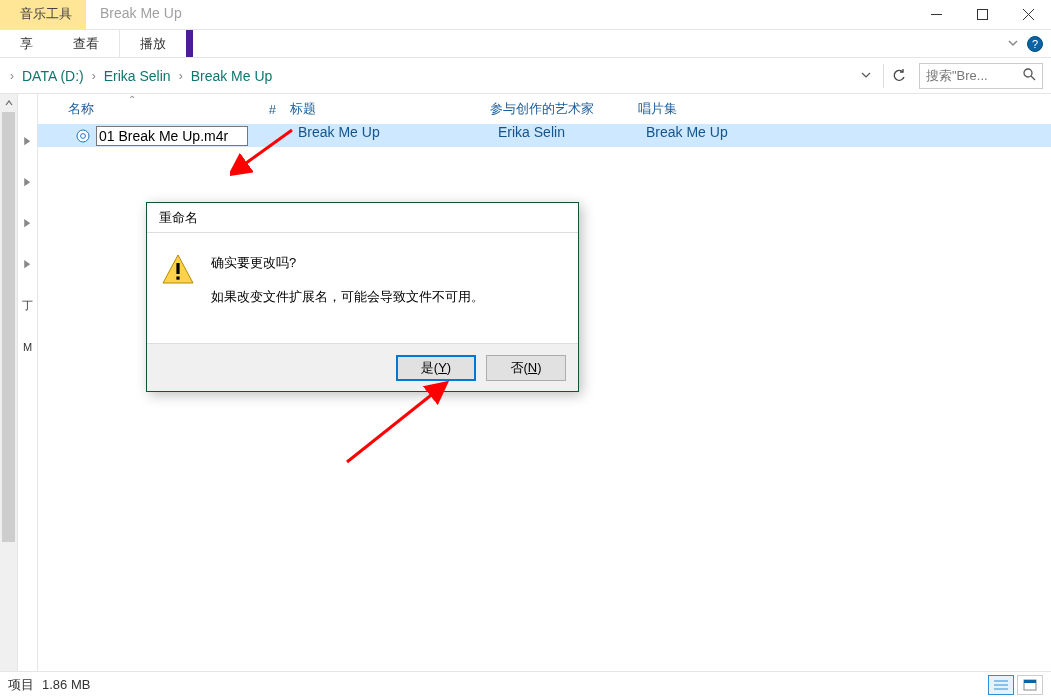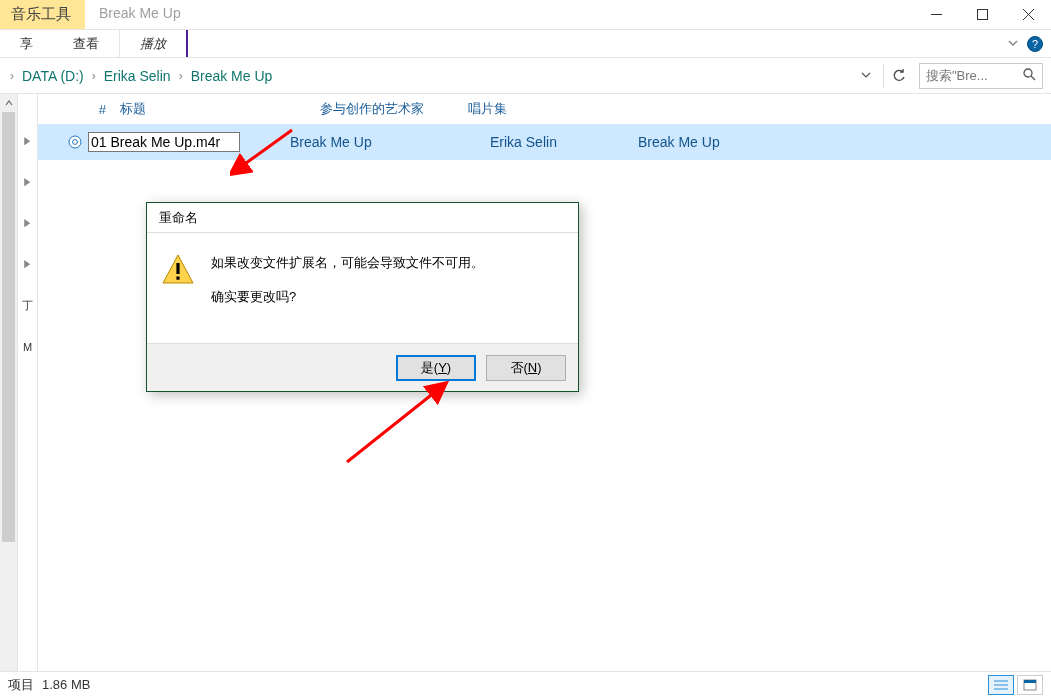--- a/index.html
+++ b/index.html
@@ -1,29 +1,29 @@
 <!DOCTYPE html>
 <html><head>
 <meta charset="utf-8">
 <style>
   * { box-sizing: border-box; margin: 0; padding: 0; font-family: "Microsoft YaHei", "Segoe UI", sans-serif; }
   body { width: 1051px; height: 697px; background: #fff; position: relative; overflow: hidden; font-size: 13px; color: #000; }
 
   
   .titlebar { height: 30px; display: flex; align-items: stretch; border-bottom: 1px solid #e5e5e5; }
-  .tool-tab { background: #ffe696; padding: 5px 14px 0 11px; font-size: 15px; color: #444; }
+  .tool-tab { background: #ffe696; padding: 5px 14px 0 20px; font-size: 13px; color: #444; }
   .title-text { flex: 1; padding: 5px 0 0 14px; color: #a0a0a0; font-size: 14px; }
   .win-controls { display: flex; }
   .win-btn { width: 46px; display: flex; align-items: center; justify-content: center; color: #555; }
   .win-btn svg { width: 11px; height: 11px; }
 
   
   .ribbon { height: 28px; display: flex; align-items: center; border-bottom: 1px solid #e5e5e5; position: relative; }
   .ribbon-tab { padding: 0 20px; font-size: 13px; color: #333; line-height: 27px; }
-  .ribbon-tab.sep { border-left: 1px solid #e5e5e5; border-right: 2px solid #4c1d95; font-style: italic; }
+  .ribbon-tab.sep { border-left: 1px solid #e5e5e5; border-right: 7px solid #4c1d95; }
   .ribbon-right { position: absolute; right: 8px; top: 0; height: 28px; display: flex; align-items: center; gap: 8px; }
   .chev-down { color: #888; }
   .help-icon { width: 16px; height: 16px; border-radius: 50%; background: #0a64a4; color: #fff; font-size: 11px; display: flex; align-items: center; justify-content: center; border:1px solid #004d80;}
 
   
   .addr-row { height: 36px; display: flex; align-items: center; padding: 0 8px 0 0; border-bottom: 1px solid #e5e5e5; }
   .crumb-sep { padding: 0 6px; color: #888; font-size: 12px;}
   .crumb { font-size: 14px; color: #0f766e; padding: 0 2px;}
   .crumbs { display:flex; align-items:center; flex:1; padding-left: 4px;}
   .addr-drop { color:#666; padding: 0 8px;}
@@ -45,21 +45,21 @@
   .cols { height: 30px; display:flex; align-items:center; font-size: 13px; color:#1a5d99; padding-left: 30px;}
   .col { position:relative;}
   .col.name { width: 170px; }
   .col.num  { width: 52px; text-align:right; padding-right: 14px;}
   .col.title{ width: 200px;}
   .col.artist{ width: 148px;}
   .col.album { width: 160px;}
   .sort-arrow { position:absolute; top:-6px; left: 60px; color:#888; font-size:10px;}
 
   
-  .file-row { height: 36px; background:#cde8ff; display:flex; align-items:center; color:#15548a; font-size:14px; padding-left: 30px;}
+  .file-row { height: 23px; background:#cde8ff; display:flex; color:#15548a; font-size:14px; padding-left: 38px;}
   .file-icon { width:16px; height:16px; margin-right: 6px; display:inline-flex; align-items:center; justify-content:center;}
   .rename-input { height: 20px; border:1px solid #777; background:#fff; font-size:14px; padding: 0 2px; width: 152px; color:#000; font-family: inherit;}
   .cell { }
   .cell.num  { width: 52px;}
   .cell.title{ width: 200px;}
   .cell.artist{ width: 148px;}
   .cell.album { width: 160px;}
   .cell.namewrap { width: 170px; display:flex; align-items:center;}
 
   
@@ -167,20 +167,24 @@
     <span class="caret">▶</span>
     <span class="caret">▶</span>
     <span class="caret">▶</span>
     <span class="caret">▶</span>
     <span style="color:#333;">丁</span>
     <span style="color:#333;">M</span>
   </div>
 
   <div class="file-area">
     <div class="cols">
+      <div class="col name">
+        <span>名称</span>
+        <span class="sort-arrow">⌃</span>
+      </div>
       <div class="col num">#</div>
       <div class="col title">标题</div>
       <div class="col artist">参与创作的艺术家</div>
       <div class="col album">唱片集</div>
     </div>
 
     <div class="file-row">
       <div class="cell namewrap">
         <span class="file-icon">
           <svg width="14" height="14" viewBox="0 0 14 14">
@@ -198,22 +202,22 @@
 
     <div class="dialog" style="left:108px; top:108px;">
       <div class="dlg-title">重命名</div>
       <div class="dlg-body">
         <svg class="warn-icon" viewBox="0 0 34 34">
           <polygon points="17,2 32,30 2,30" fill="#ffd24c" stroke="#b58a00" stroke-width="1"></polygon>
           <rect x="15.4" y="10" width="3.2" height="11" fill="#000"></rect>
           <rect x="15.4" y="23.5" width="3.2" height="3.2" fill="#000"></rect>
         </svg>
         <div class="dlg-text">
+          <p>确实要更改吗?</p>
           <p>如果改变文件扩展名，可能会导致文件不可用。</p>
-          <p>确实要更改吗?</p>
         </div>
       </div>
       <div class="dlg-btns">
         <div class="dlg-btn default">
           <span>是(</span>
             <u>Y</u>
             <span>)</span>
         </div>
         <div class="dlg-btn">
           <span>否(</span>

